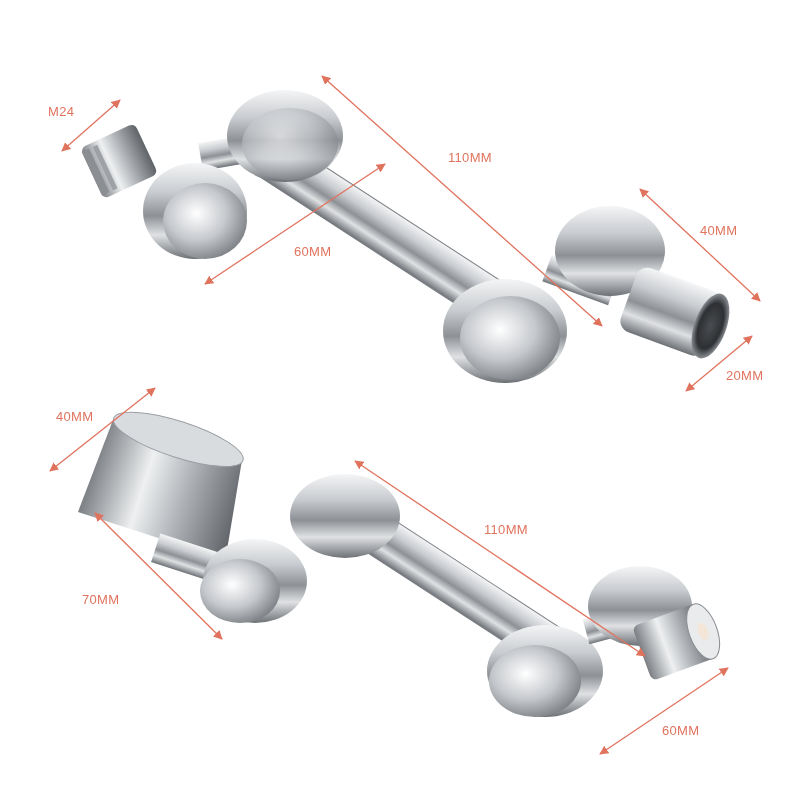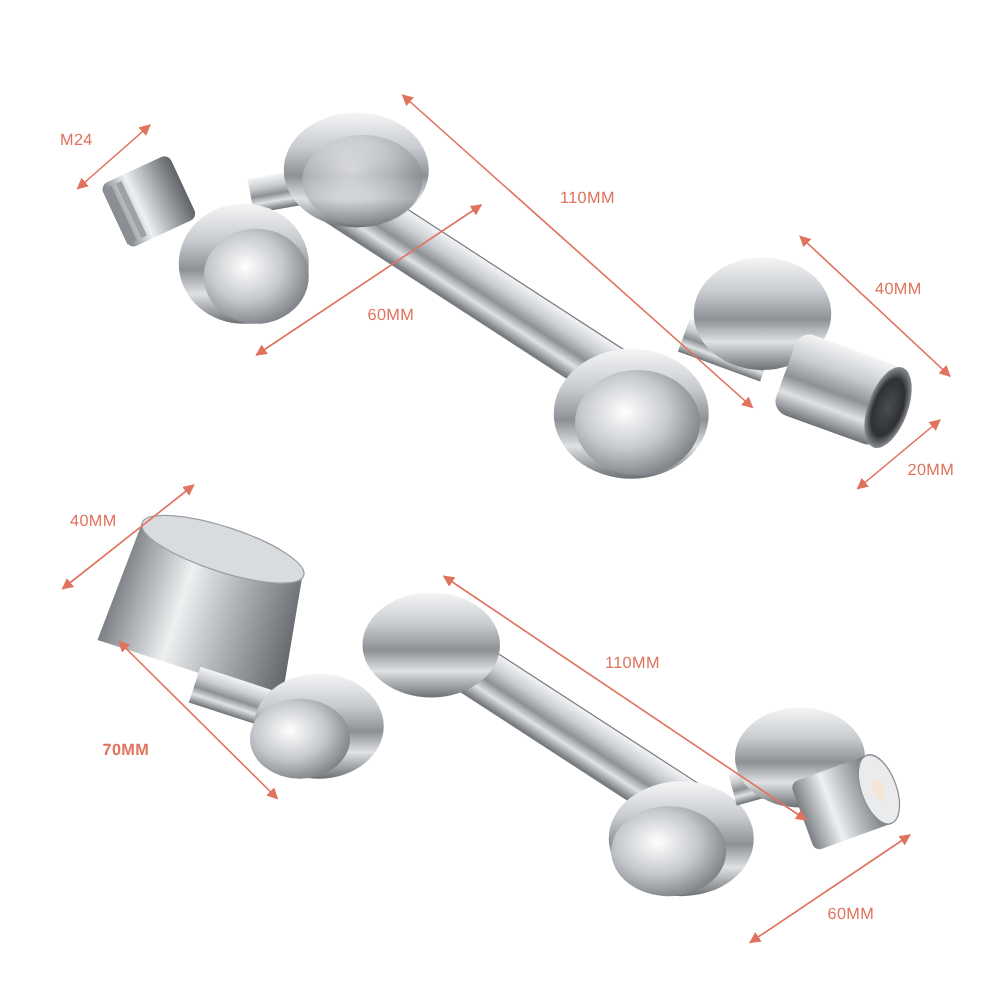--- a/index.html
+++ b/index.html
@@ -122,15 +122,15 @@
 
   
   <span class="label" style="left:48px;top:88px;">M24</span>
   <span class="label" style="left:448px;top:134px;">110MM</span>
   <span class="label" style="left:294px;top:228px;">60MM</span>
   <span class="label" style="left:700px;top:207px;">40MM</span>
   <span class="label" style="left:726px;top:352px;">20MM</span>
 
   <span class="label" style="left:56px;top:393px;">40MM</span>
   <span class="label" style="left:484px;top:506px;">110MM</span>
-  <span class="label" style="left:82px;top:576px;font-weight:bold;">70MM</span>
+  <span class="label" style="left:82px;top:576px;">70MM</span>
   <span class="label" style="left:662px;top:707px;">60MM</span>
 </div>
 
 </body></html>

